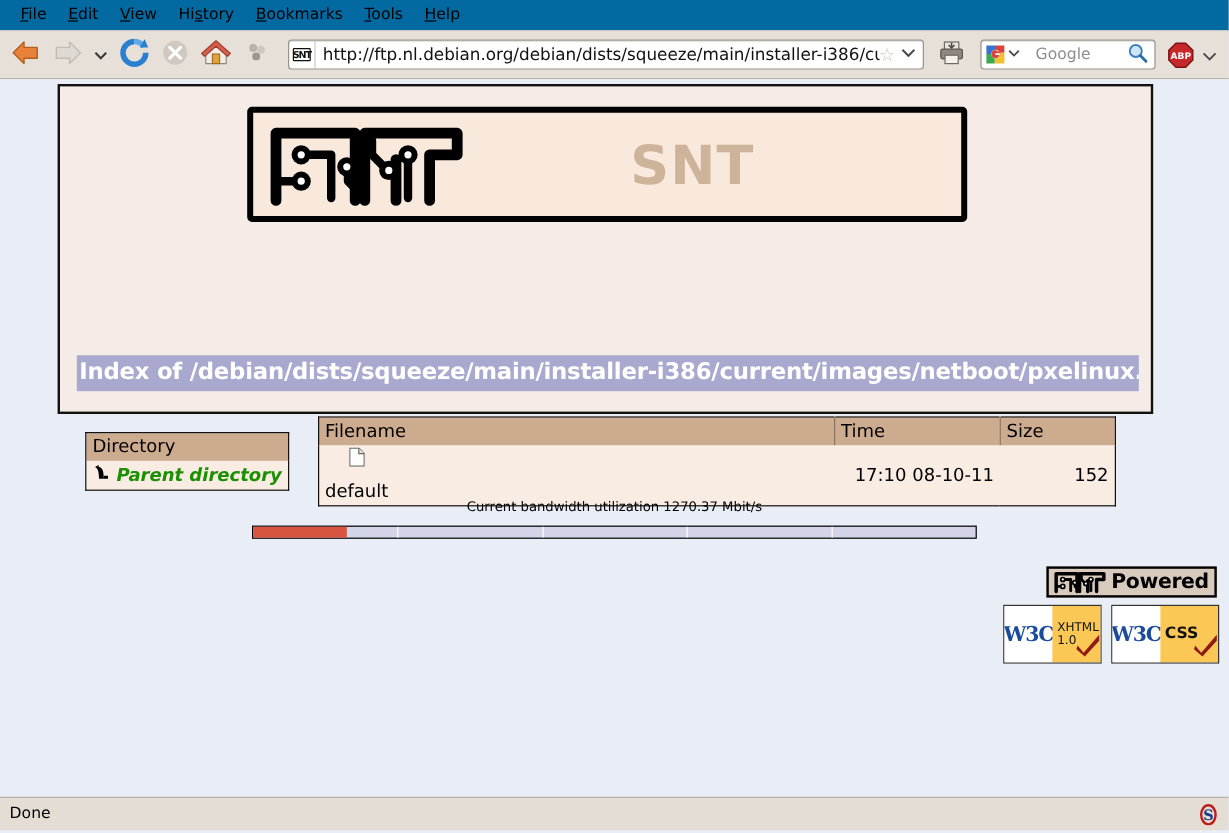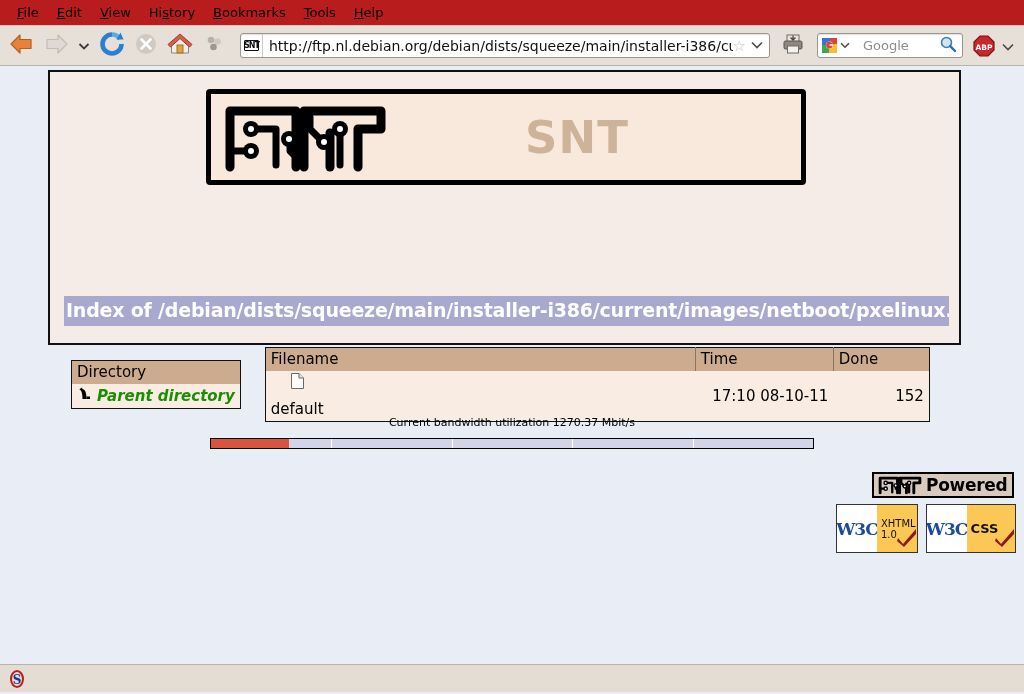--- a/index.html
+++ b/index.html
@@ -7,21 +7,21 @@
     width: 1024px; height: 694px;
     overflow: hidden;
     font-family: "DejaVu Sans", "Liberation Sans", sans-serif;
     background: #e8edf6;
   }
   * { box-sizing: border-box; }
 
   
   .menubar {
     height: 26px;
-    background: #b91c1c;
+    background: #0369a1;
     border-bottom: 1px solid #cfc8c0;
     display: flex;
     align-items: center;
     padding-left: 8px;
     font-size: 13px;
     color: #000;
   }
   .menu-item {
     padding: 2px 9px;
     cursor: default;
@@ -570,21 +570,21 @@
             </td>
           </tr>
         </tbody>
       </table>
 
       <table class="snt file-table">
         <thead>
           <tr>
             <th class="c-name">Filename</th>
             <th class="c-time">Time</th>
-            <th class="c-size">Done</th>
+            <th class="c-size">Size</th>
           </tr>
         </thead>
         <tbody>
           <tr>
             <td>
               <a class="file-link" href="#">
                 <span>
                   <svg width="13" height="16" viewBox="0 0 13 16">
                     <path d="M0.5 0.5 H8 L12.5 5 V15.5 H0.5 Z" fill="#fdfdfb" stroke="#6a6a6a" stroke-width="1"></path>
                     <path d="M8 0.5 V5 H12.5" fill="#e6e6e2" stroke="#6a6a6a" stroke-width="1"></path>
@@ -676,20 +676,21 @@
               <path d="M3 10 L8 16 L21 1 L21 6 L9 19 L2 13 Z" fill="#8f1b14"></path>
             </svg>
           </span>
         </div>
       </div>
 
     </div>
   </div>
 
   <div class="statusbar">
+    <span class="status-text">Done</span>
     <span class="noscript-icon">
       <svg width="18" height="18" viewBox="0 0 18 18">
         <ellipse cx="9" cy="9" rx="6" ry="8" fill="none" stroke="#c11b1b" stroke-width="2"></ellipse>
         <text x="9" y="13.5" font-family="DejaVu Serif, serif" font-size="12" font-weight="bold" fill="#123a8c" text-anchor="middle">S</text>
       </svg>
     </span>
   </div>
 
 </div>
 

